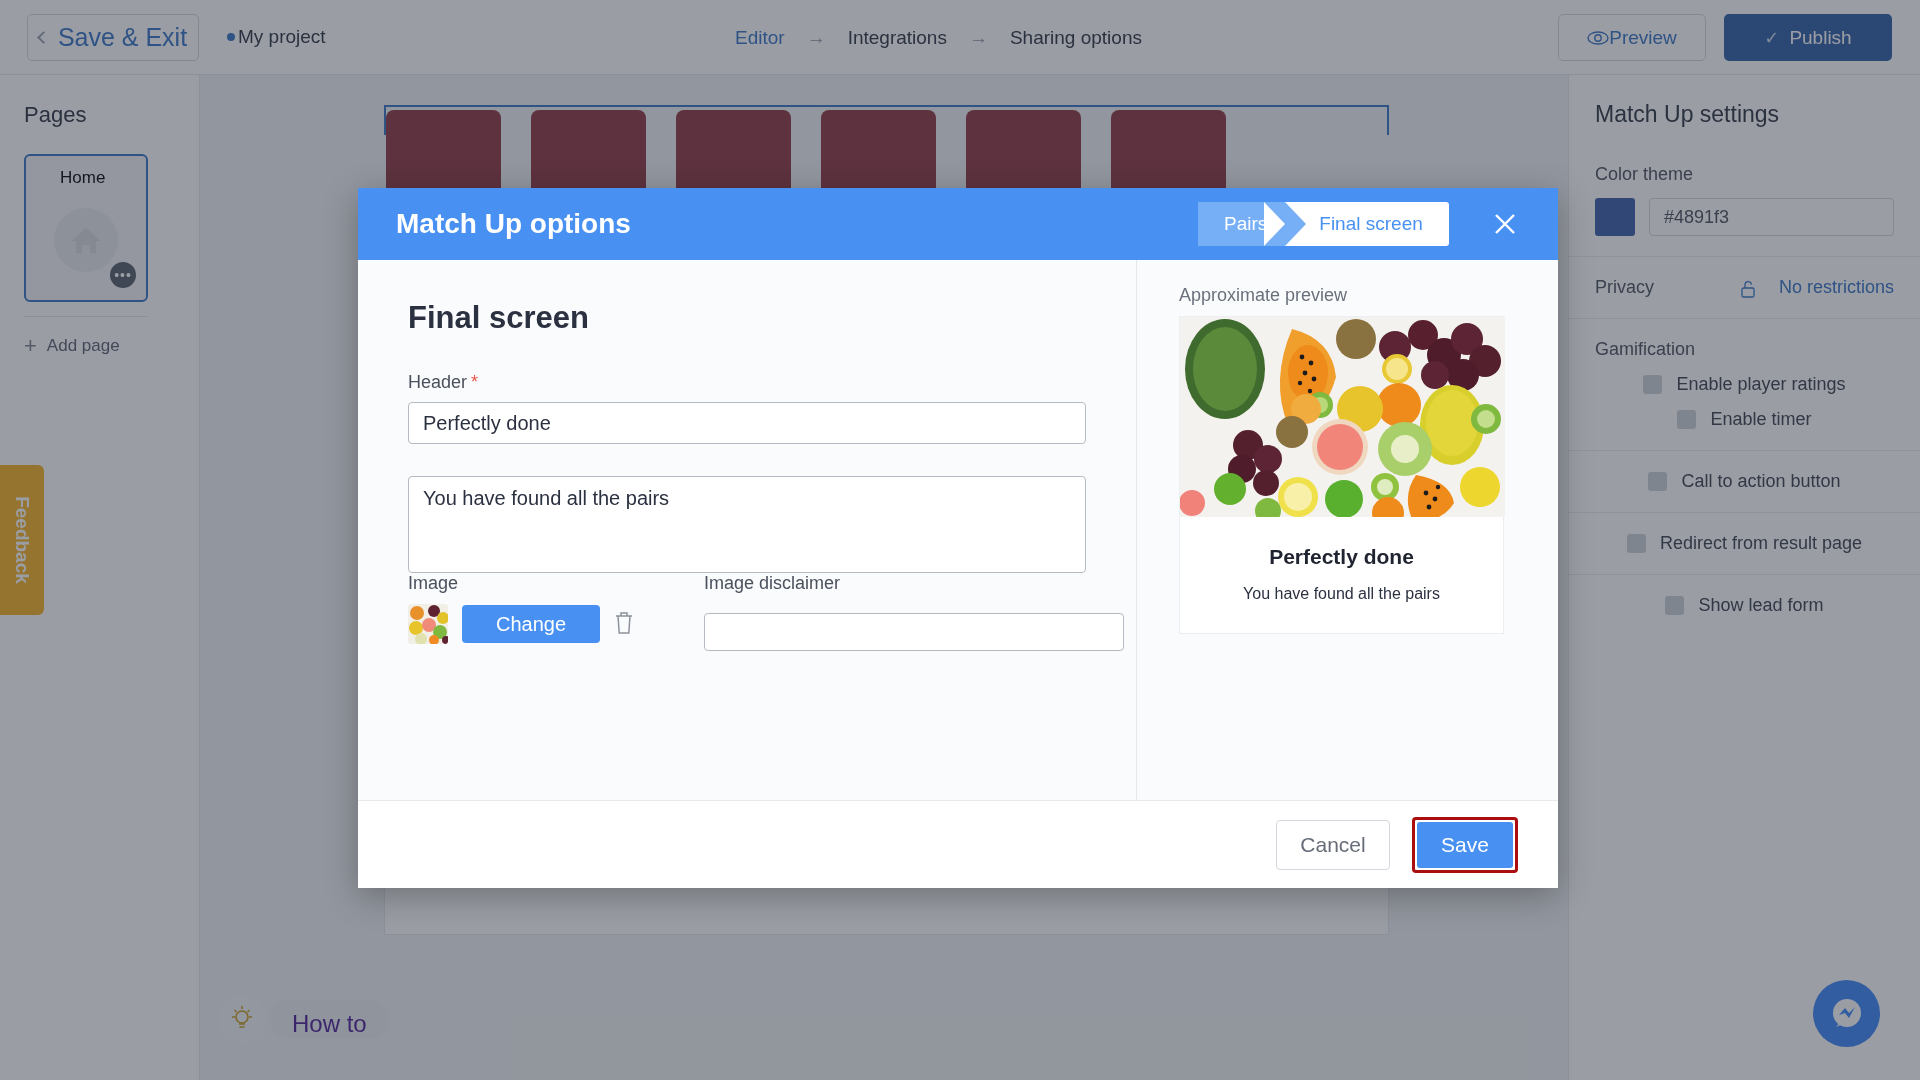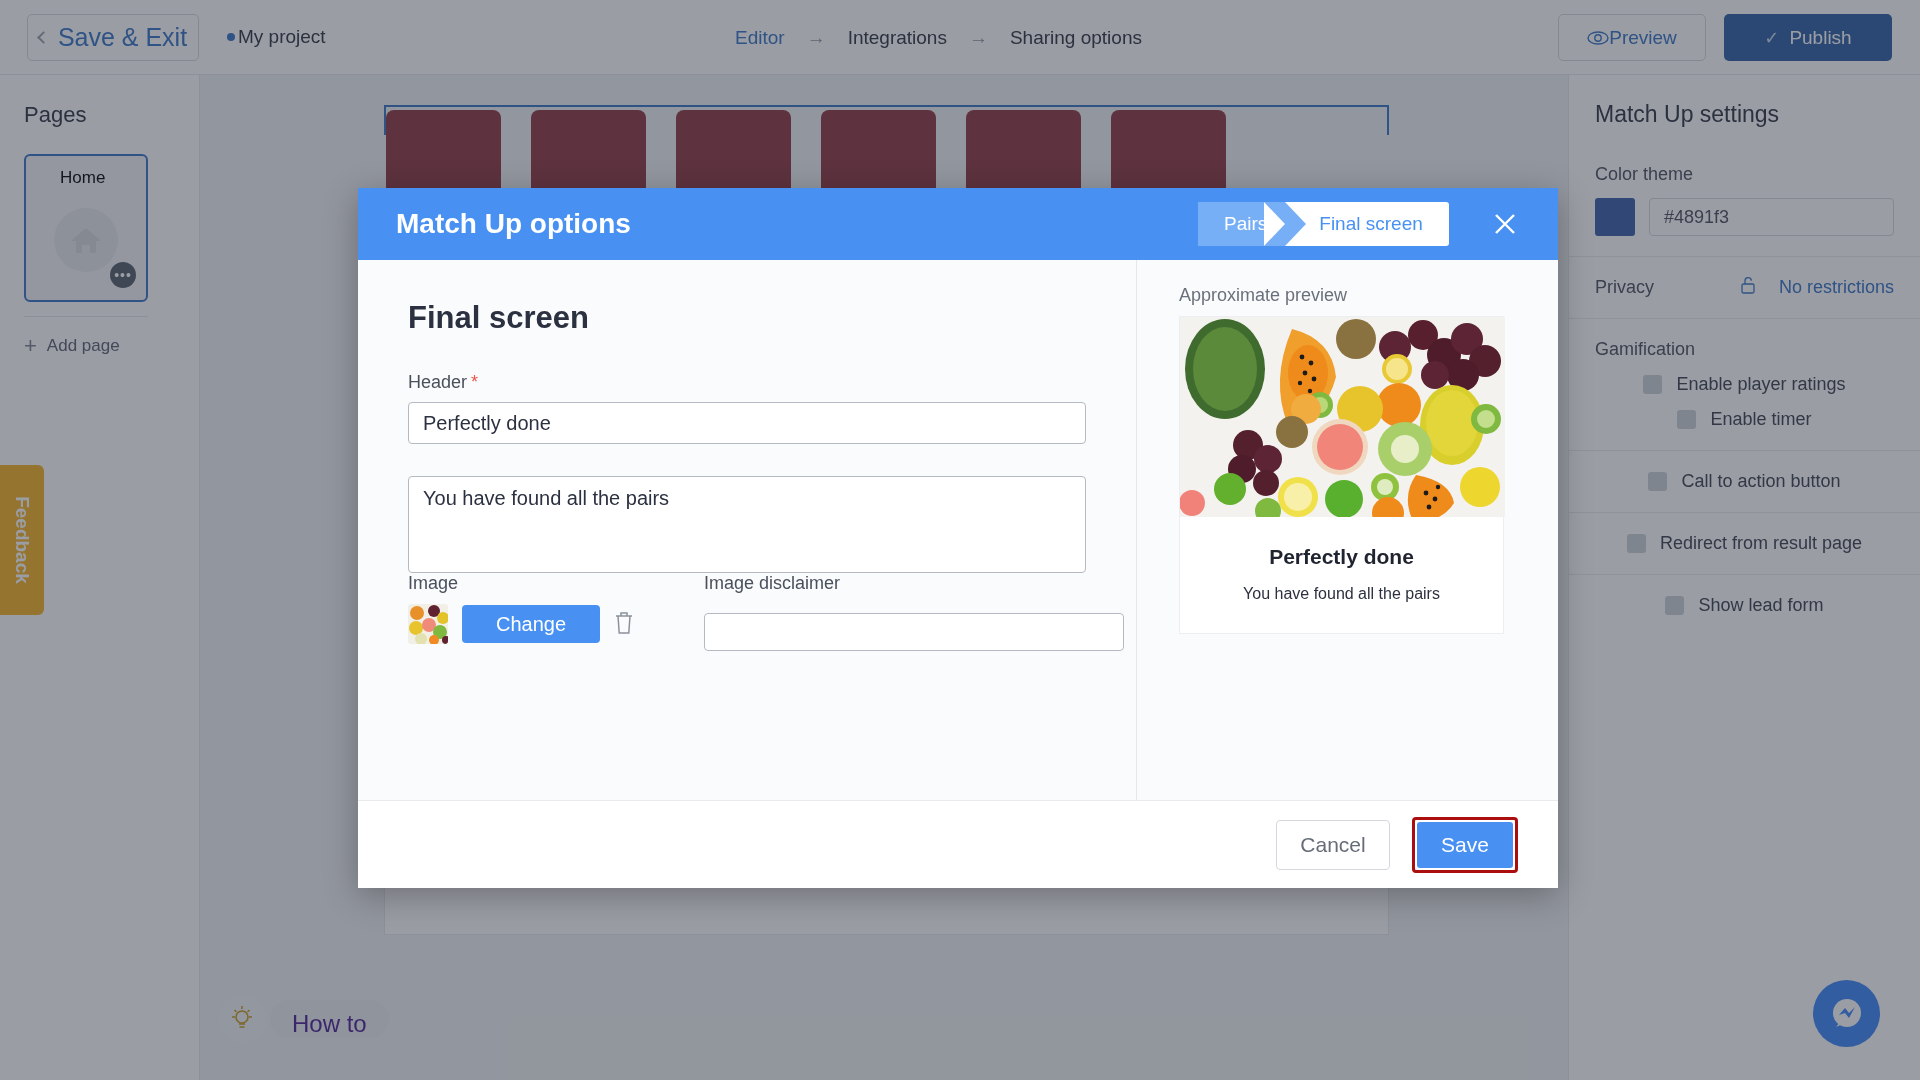--- a/index.html
+++ b/index.html
@@ -135,21 +135,21 @@
     background: #ffffff; border-left: 1px solid #e4e7ec;
   }
   .settings-title { margin: 26px 0 0 26px; font-size: 23px; color: #2d3340; }
   .set-section { padding: 20px 26px; border-bottom: 1px solid #e8eaee; }
   .set-label { font-size: 18px; color: #4a505c; margin-bottom: 13px; }
   .color-row { display: flex; align-items: center; gap: 14px; }
   .swatch { width: 40px; height: 38px; border-radius: 3px; cursor: pointer; }
   .hexbox { flex: 1; height: 38px; border: 1px solid #d4d8de; border-radius: 4px;
     display: flex; align-items: center; padding-left: 14px; font-size: 18px; color: #4a505c; }
   .privacy-row { display: flex; align-items: center; justify-content: space-between; }
-  .privacy-val { color: #3573c4; font-size: 18px; display: flex; align-items: flex-start;
+  .privacy-val { color: #3573c4; font-size: 18px; display: flex; align-items: flex-end;
     gap: 24px; cursor: pointer; }
   .cb-row { display: flex; align-items: center; gap: 14px; margin-top: 14px; cursor: pointer; justify-content: center; }
   .cbox { width: 19px; height: 19px; border-radius: 3px; background: #cdd1d7; flex: none; }
   .cb-text { font-size: 18px; color: #3b414d; }
 
   
   .messenger {
     position: absolute; right: 40px; bottom: 33px; width: 67px; height: 67px;
     border-radius: 50%; background: #3b86f7; display: flex; align-items: center;
     justify-content: center; cursor: pointer; z-index: 6;

